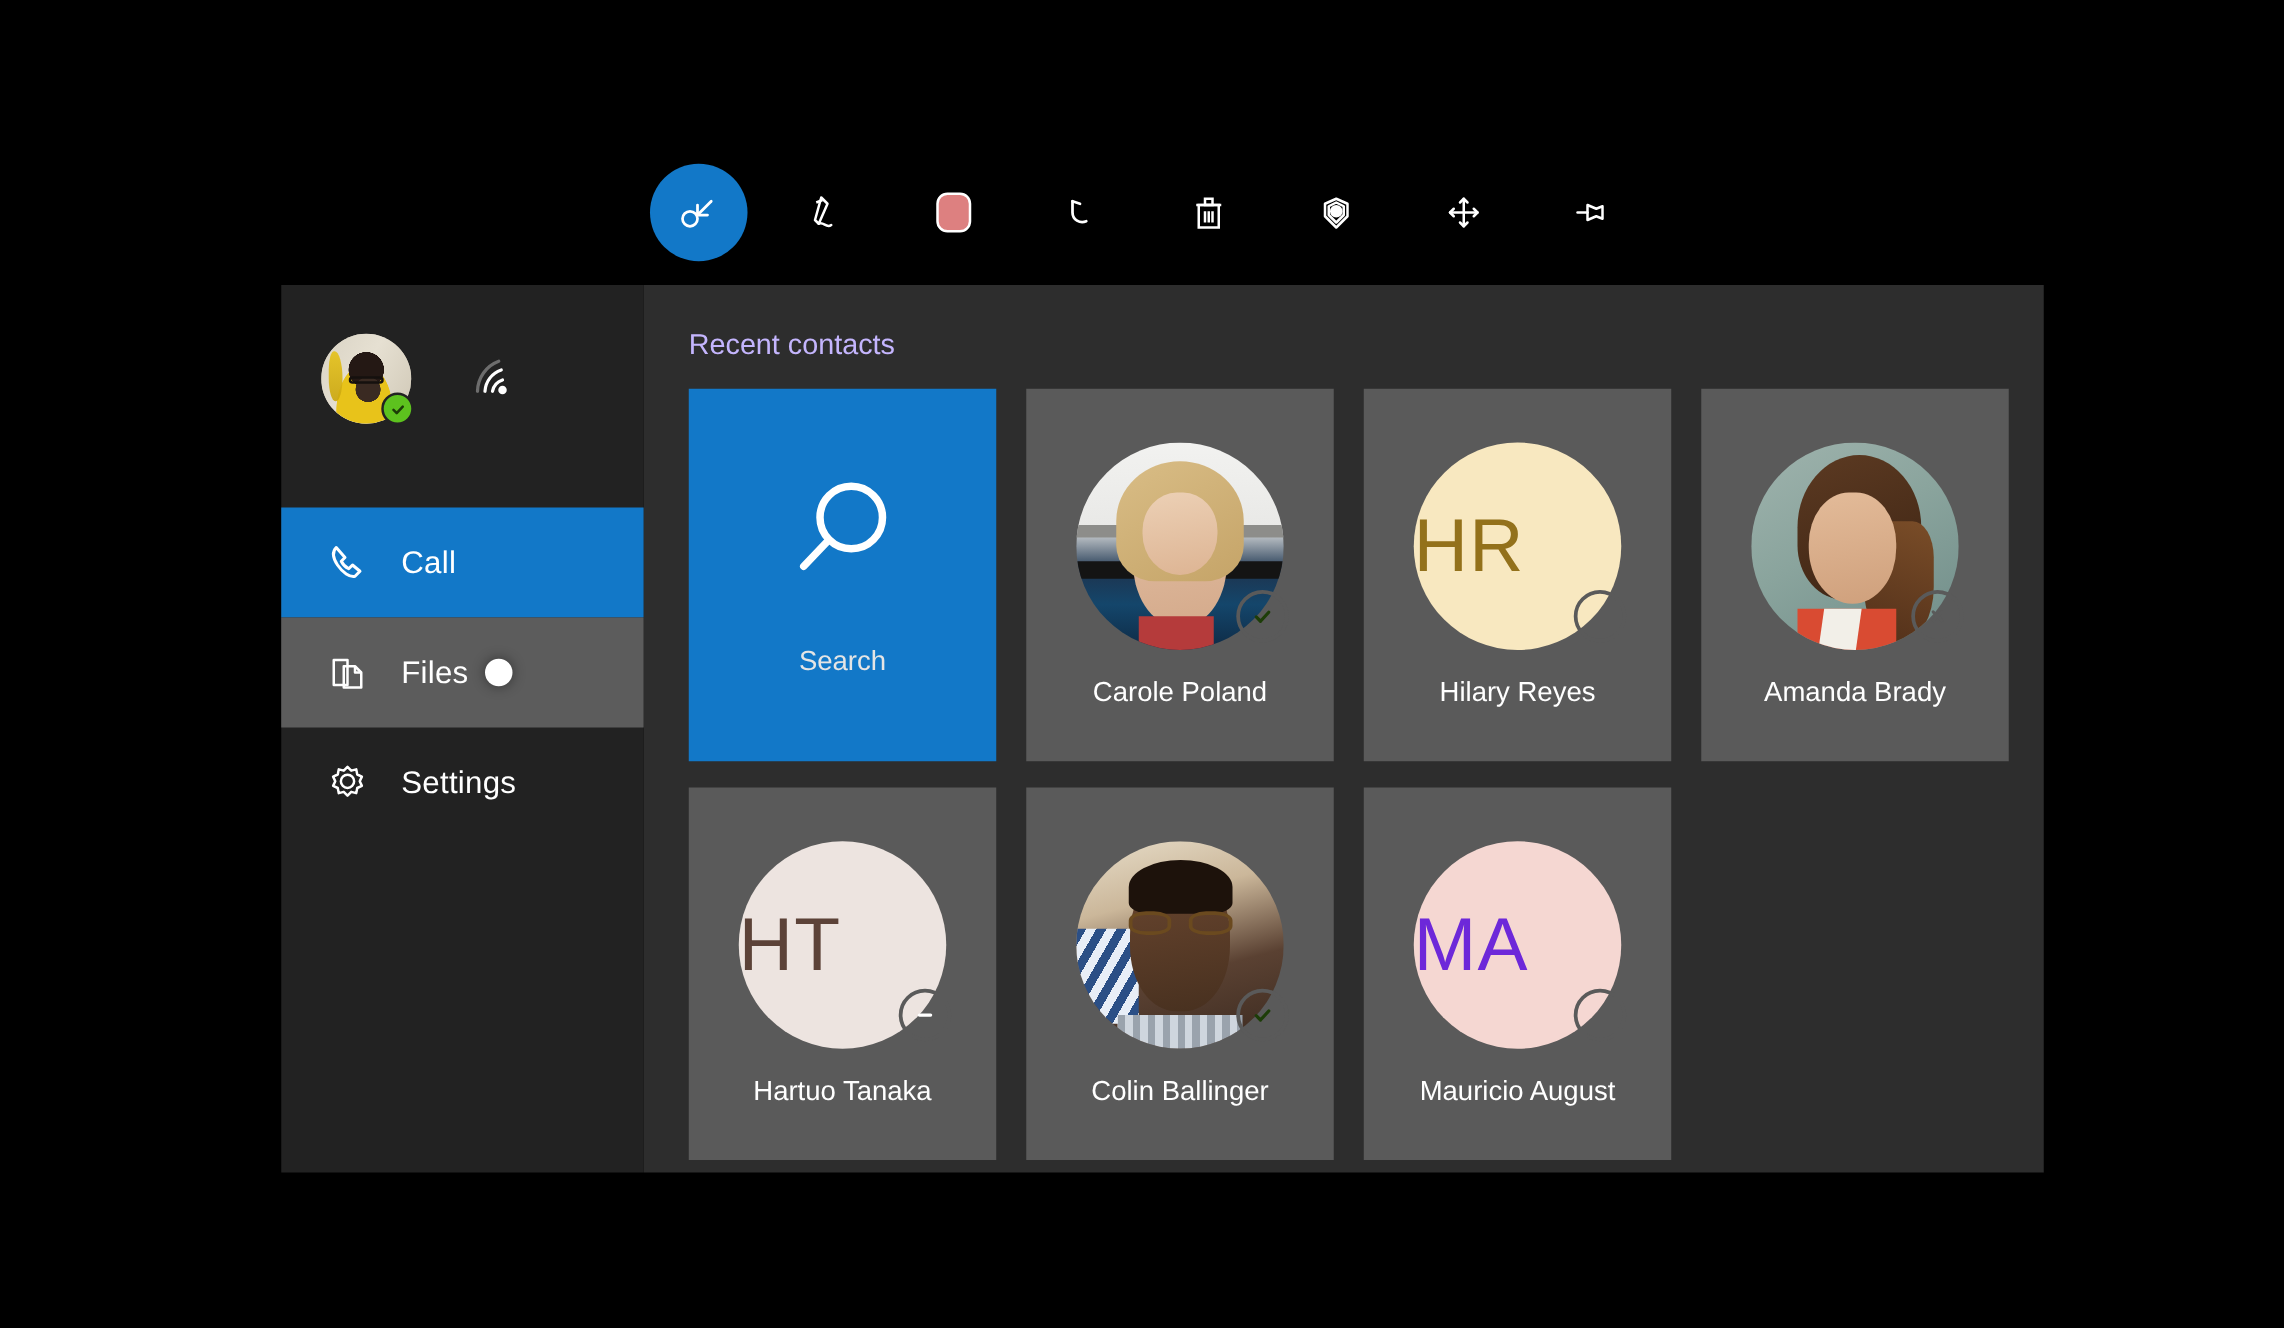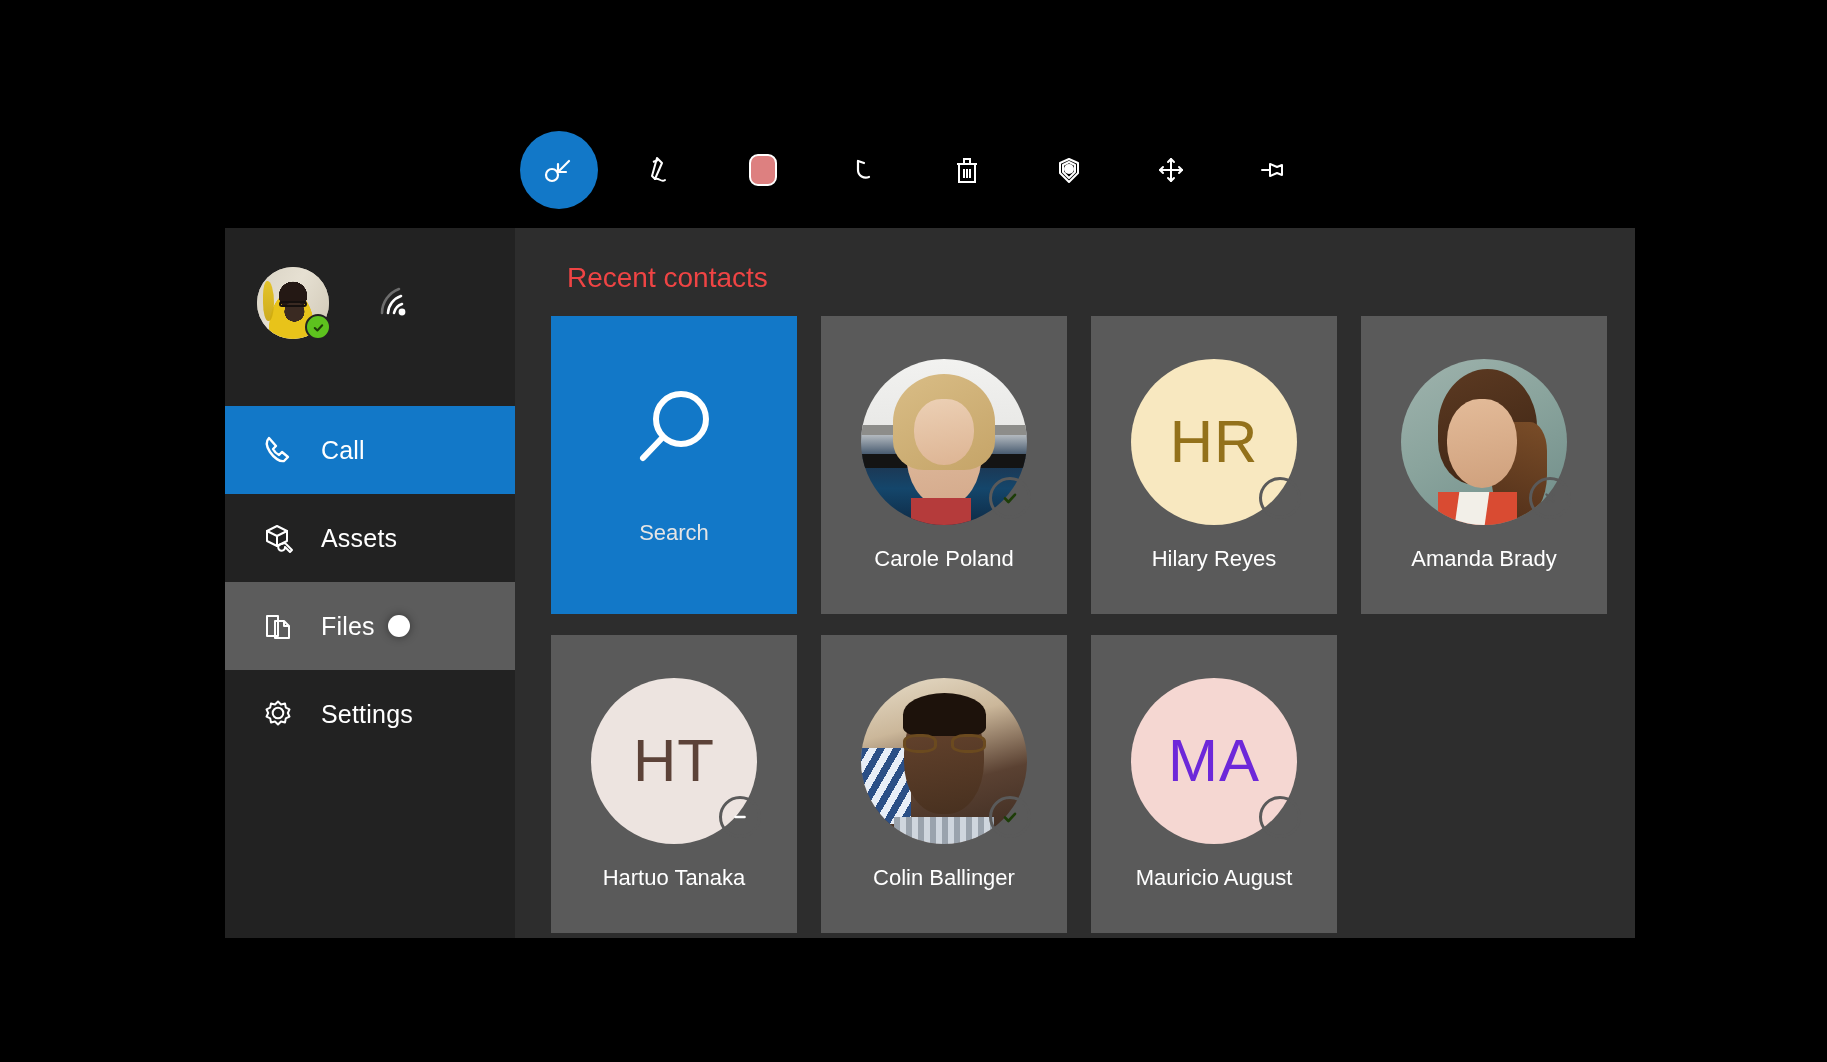--- a/index.html
+++ b/index.html
@@ -88,22 +88,22 @@
   .nav-spacer { flex: 1 1 auto; }
   .settings-item { margin-bottom: 26px; }
 
   
   .content {
     flex: 1 1 auto; background: #2D2D2D;
     padding: 0 28px;
     position: relative;
   }
   .content-title {
-    color: #ef4444; font-size: 28px;
-    padding: 34px 0 22px 8px; font-weight: 400; margin-left: 16px;
+    color: #c4b5fd; font-size: 23px;
+    padding: 34px 0 22px 8px; font-weight: 400;
   }
   .grid {
     display: grid;
     grid-template-columns: repeat(4, 246px);
     grid-auto-rows: 298px;
     gap: 21px 24px;
     padding-left: 8px;
   }
   .tile {
     background: #5A5A5A;
@@ -111,21 +111,21 @@
     align-items: center; justify-content: center;
   }
   .tile.search { background: #1278C8; }
   .tile-avatar {
     position: relative; width: 166px; height: 166px;
     border-radius: 50%; overflow: visible;
     margin-bottom: 22px;
   }
   .tile-avatar .circle {
     width: 166px; height: 166px; border-radius: 50%;
-    overflow: hidden; display: flex; align-items: center; justify-content: center;
+    overflow: hidden; display: flex; align-items: center; 
   }
   .initials { font-size: 60px; font-weight: 400; letter-spacing: 1px; }
   .tile-badge {
     position: absolute; right: -4px; bottom: 6px;
     width: 42px; height: 42px; border-radius: 50%;
     display: flex; align-items: center; justify-content: center;
     border: 3px solid #5A5A5A;
   }
   .tile-name {
     color: #ffffff; font-size: 22px; text-align: center;
@@ -244,30 +244,20 @@
         <div class="nav-item selected">
           <span class="nav-icon">
             <svg width="40" height="40" viewBox="0 0 40 40" fill="none" stroke="#fff" stroke-width="2.4" stroke-linejoin="round" stroke-linecap="round">
               <path d="M11 8 C8 11 8 16 12 22 C16 28 22 32 26 31 L30 27 L24 22 L21 25
                        C19 24 16 21 15 19 L18 16 Z"></path>
             </svg>
           </span>
           <span class="nav-label">Call</span>
         </div>
 
-        <div class="nav-item">
-          <span class="nav-icon">
-            <svg width="40" height="40" viewBox="0 0 40 40" fill="none" stroke="#fff" stroke-width="2" stroke-linejoin="round" stroke-linecap="round">
-              <path d="M19 8 L29 13 L29 23 L19 28 L9 23 L9 13 Z"></path>
-              <path d="M9 13 L19 18 L29 13 M19 18 L19 28"></path>
-              <path d="M24 26 A3.4 3.4 0 1 0 27 29 L32 34 L34 32 L29 27 A3.4 3.4 0 0 0 24 26 Z" fill="none"></path>
-            </svg>
-          </span>
-          <span class="nav-label">Assets</span>
-        </div>
 
         <div class="nav-item hovered">
           <span class="nav-icon">
             <svg width="40" height="40" viewBox="0 0 40 40" fill="none" stroke="#fff" stroke-width="2" stroke-linejoin="round">
               <path d="M9 10 L20 10 L20 30 L9 30 Z"></path>
               <path d="M17 15 L26 15 L31 20 L31 32 L17 32 Z"></path>
               <path d="M26 15 L26 20 L31 20"></path>
             </svg>
           </span>
           <span class="nav-label">Files</span>

